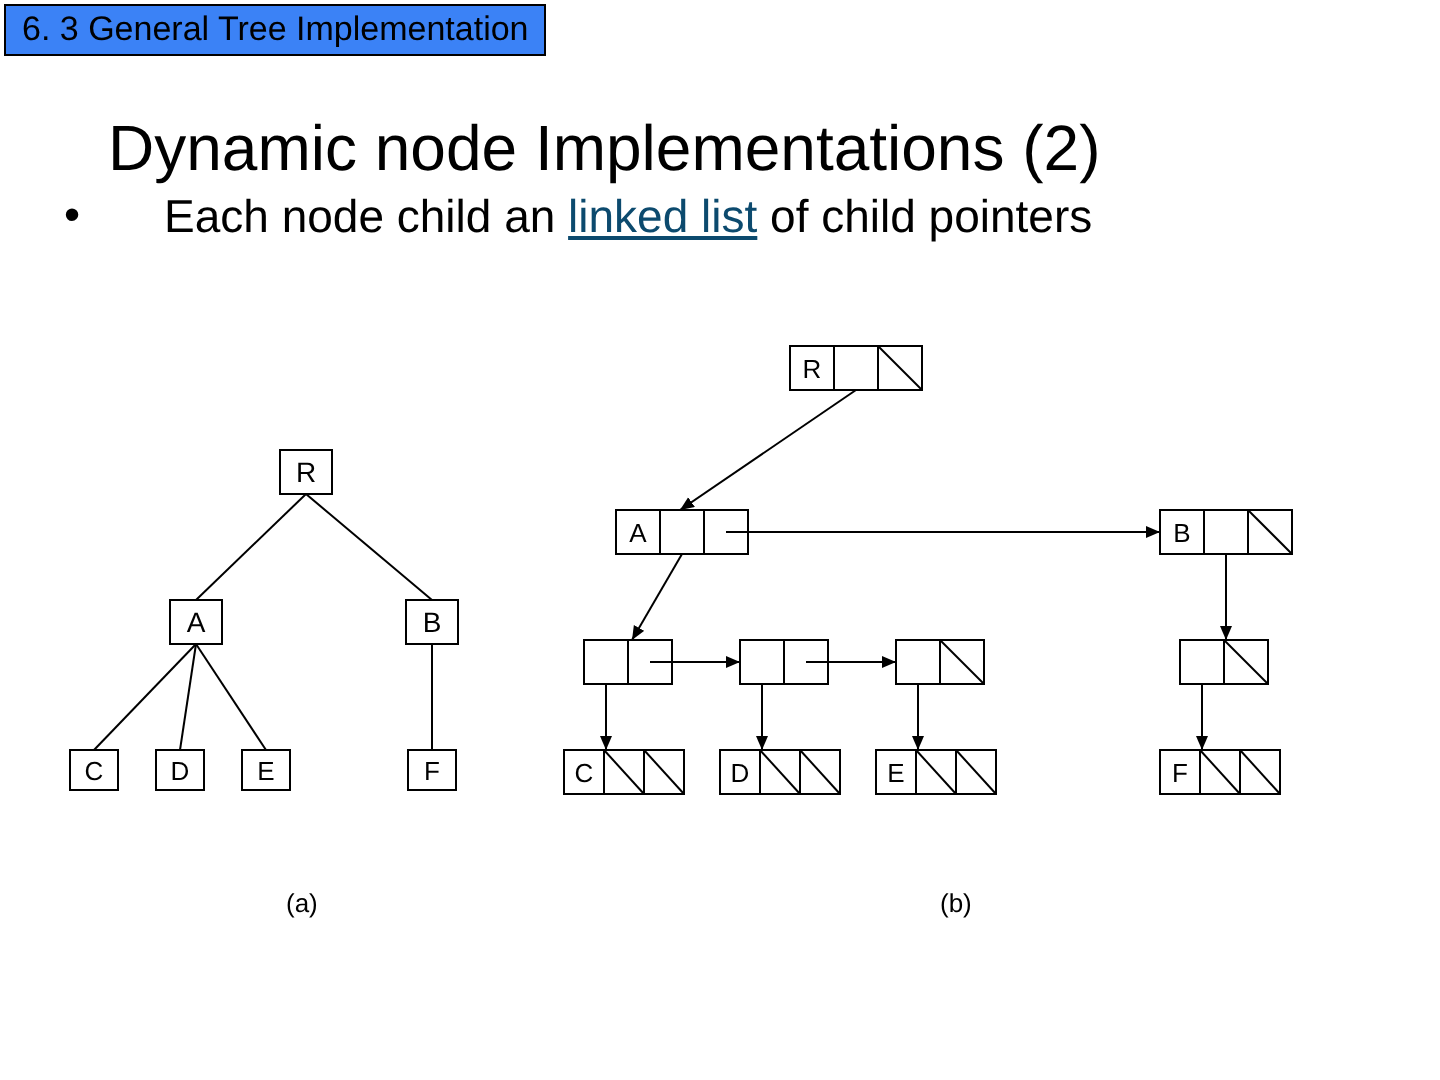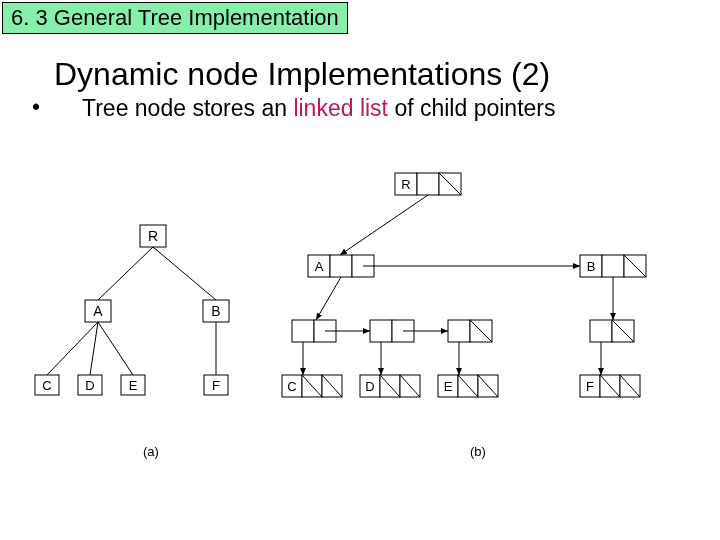--- a/index.html
+++ b/index.html
@@ -11,22 +11,22 @@
     font-family: Arial, Helvetica, sans-serif;
     position: relative;
     overflow: hidden;
   }
   .breadcrumb {
     position: absolute;
     top: 2px;
     left: 2px;
     border: 1px solid #000;
     padding: 2px 8px;
-    font-size: 22px;
-    background: #86efac;
+    font-size: 17px;
+    background: #3b82f6;
   }
   .title {
     position: absolute;
     top: 28px;
     left: 54px;
     font-size: 32px;
     font-weight: normal;
     margin-top: 28px;
   }
   .bullet-row {
@@ -35,21 +35,21 @@
     left: 32px;
     right: 20px;
     font-size: 23px;
     display: flex;
   }
   .bullet-dot {
     width: 50px;
     flex-shrink: 0;
   }
   .bullet-text { line-height: 1.3; }
-  .hl { color: #be185d; }
+  .hl { color: #0c4a6e; text-decoration: underline; }
   svg.diagram {
     position: absolute;
     top: 165px;
     left: 0;
     width: 720px;
     height: 290px;
   }
   .caption-a {
     position: absolute;
     top: 444px;
@@ -66,21 +66,21 @@
 </style>
 </head>
 <body>
 
 <div class="breadcrumb">6. 3 General Tree Implementation</div>
 <div class="title">Dynamic node Implementations (2)</div>
 
 <div class="bullet-row">
   <div class="bullet-dot">•</div>
   <div class="bullet-text">
-    <span>Tree node stores an </span><span class="hl">linked list</span><span> of child pointers</span>
+    <span>Each node child an </span><span class="hl">linked list</span><span> of child pointers</span>
   </div>
 </div>
 
 <svg class="diagram" viewBox="0 0 720 290">
   <defs>
     <marker id="arrow" markerWidth="8" markerHeight="8" refX="7" refY="3" orient="auto" markerUnits="strokeWidth">
       <path d="M0,0 L7,3 L0,6 Z" fill="#000"></path>
     </marker>
   </defs>
 

